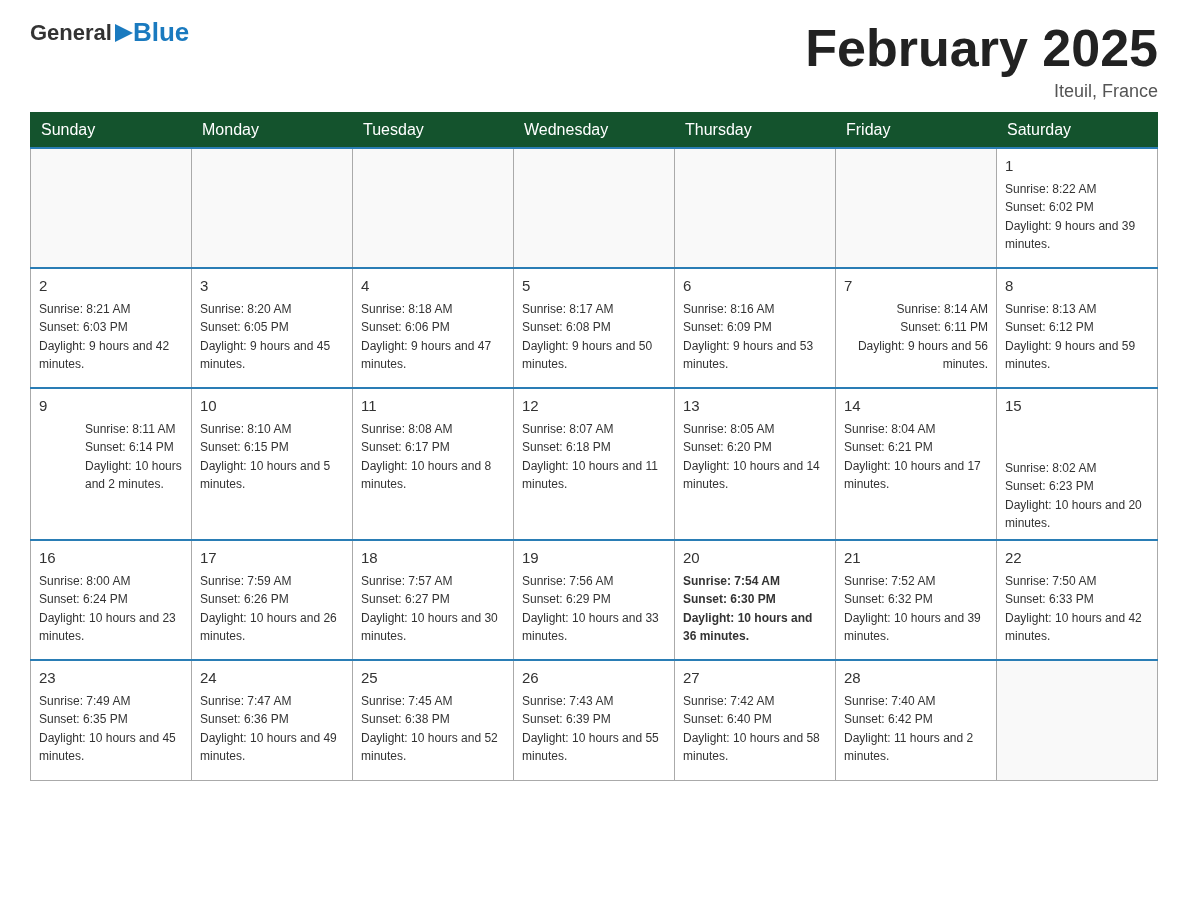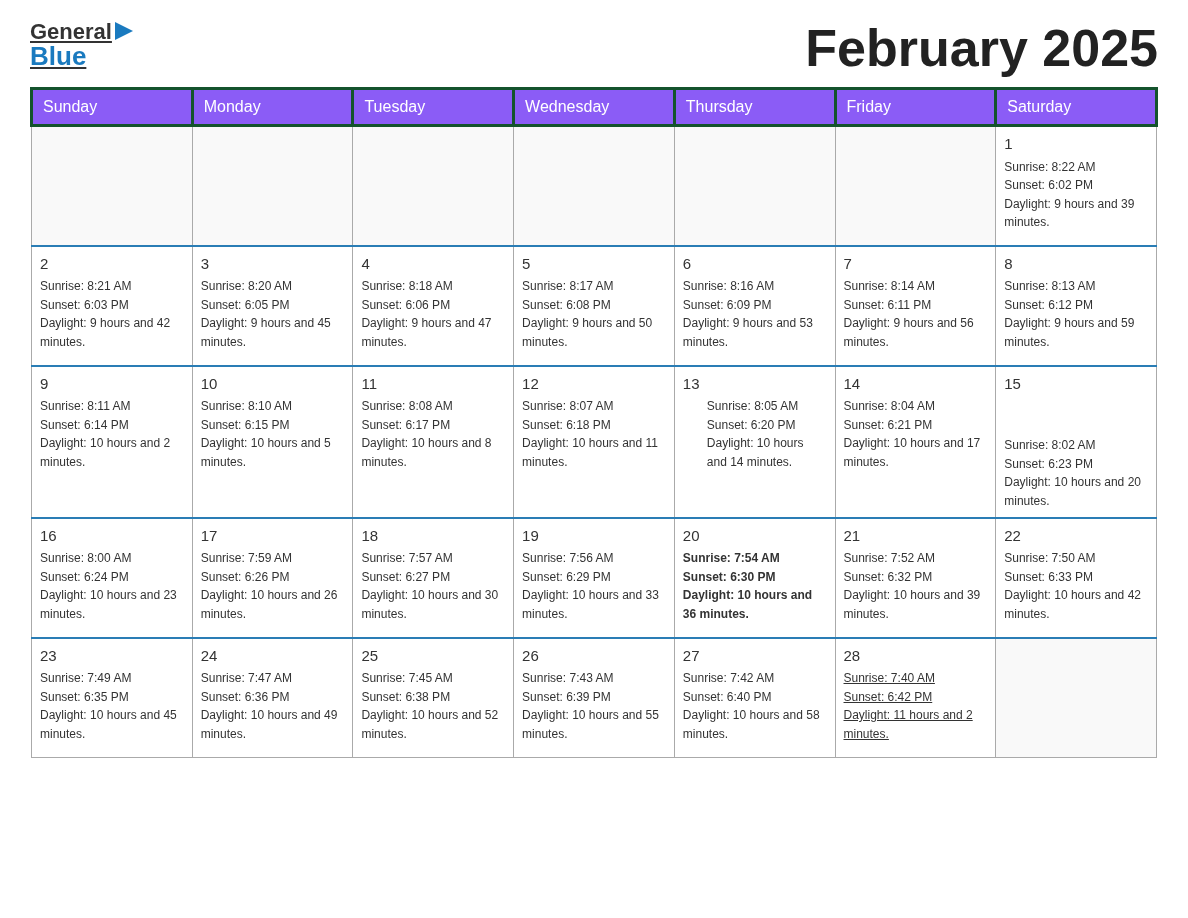--- a/index.html
+++ b/index.html
@@ -45,27 +45,27 @@
       font-size: 18px;
       color: #555;
       margin-top: 4px;
     }
     table {
       width: 100%;
       border-collapse: collapse;
       margin-top: 10px;
     }
     thead th {
-      background-color: #8b5cf6;
+      background-color: #14532d;
       color: #fff;
       font-size: 16px;
       font-weight: normal;
       padding: 8px 10px;
       text-align: left;
-      border: 3px solid #14532d;
+      border: 1px solid #14532d;
     }
     tbody td {
       border: 1px solid #aaa;
       vertical-align: top;
       padding: 6px 8px;
       width: calc(100% / 7);
       min-height: 100px;
       font-size: 12.5px;
       line-height: 1.5;
     }
@@ -88,34 +88,35 @@
     }
     td {
       height: 120px;
     }
   </style>
 </head>
 <body>
 
 <div class="header-area">
   <div class="logo">
-    <div style="display:flex;flex-direction:column;line-height:1.1;text-decoration:underline;">
+    <div style="display:flex;line-height:1.1;">
       <div style="display:flex;align-items:center;">
         <span class="logo-text-general">General</span>
         <div style="display:inline-block;margin-left:3px;margin-top:2px;">
           <svg width="18" height="18" viewBox="0 0 18 18">
             <polygon points="0,0 18,9 0,18" fill="#1a7abf"></polygon>
           </svg>
         </div>
       </div>
       <span class="logo-text-blue" style="margin-top:-2px;">Blue</span>
     </div>
   </div>
   <div class="title-area">
     <div class="cal-title">February 2025</div>
+    <div class="cal-subtitle">Iteuil, France</div>
   </div>
 </div>
 
 <table>
   <thead>
     <tr>
       <th>Sunday</th>
       <th>Monday</th>
       <th>Tuesday</th>
       <th>Wednesday</th>
@@ -165,35 +166,35 @@
 Daylight: 9 hours and 50 minutes.</div>
         </td>
         <td>
           <span class="day-num">6</span>
           <div class="day-info" style="white-space: pre-line;">Sunrise: 8:16 AM
 Sunset: 6:09 PM
 Daylight: 9 hours and 53 minutes.</div>
         </td>
         <td>
           <span class="day-num">7</span>
-          <div class="day-info" style="white-space: pre-line;">Sunrise: 8:14 AM
+          <div class="day-info" style="white-space: pre-line; text-align: right;">Sunrise: 8:14 AM
 Sunset: 6:11 PM
 Daylight: 9 hours and 56 minutes.</div>
         </td>
         <td>
           <span class="day-num">8</span>
           <div class="day-info" style="white-space: pre-line;">Sunrise: 8:13 AM
 Sunset: 6:12 PM
 Daylight: 9 hours and 59 minutes.</div>
         </td>
       </tr>
       <tr>
         <td>
           <span class="day-num">9</span>
-          <div class="day-info" style="white-space: pre-line;">Sunrise: 8:11 AM
+          <div class="day-info" style="white-space: pre-line; margin-left: 46px;">Sunrise: 8:11 AM
 Sunset: 6:14 PM
 Daylight: 10 hours and 2 minutes.</div>
         </td>
         <td>
           <span class="day-num">10</span>
           <div class="day-info" style="white-space: pre-line;">Sunrise: 8:10 AM
 Sunset: 6:15 PM
 Daylight: 10 hours and 5 minutes.</div>
         </td>
         <td>
@@ -203,21 +204,21 @@
 Daylight: 10 hours and 8 minutes.</div>
         </td>
         <td>
           <span class="day-num">12</span>
           <div class="day-info" style="white-space: pre-line;">Sunrise: 8:07 AM
 Sunset: 6:18 PM
 Daylight: 10 hours and 11 minutes.</div>
         </td>
         <td>
           <span class="day-num">13</span>
-          <div class="day-info" style="white-space: pre-line; margin-left: 24px;">Sunrise: 8:05 AM
+          <div class="day-info" style="white-space: pre-line;">Sunrise: 8:05 AM
 Sunset: 6:20 PM
 Daylight: 10 hours and 14 minutes.</div>
         </td>
         <td>
           <span class="day-num">14</span>
           <div class="day-info" style="white-space: pre-line;">Sunrise: 8:04 AM
 Sunset: 6:21 PM
 Daylight: 10 hours and 17 minutes.</div>
         </td>
         <td>
@@ -297,20 +298,20 @@
 Daylight: 10 hours and 55 minutes.</div>
         </td>
         <td>
           <span class="day-num">27</span>
           <div class="day-info" style="white-space: pre-line;">Sunrise: 7:42 AM
 Sunset: 6:40 PM
 Daylight: 10 hours and 58 minutes.</div>
         </td>
         <td>
           <span class="day-num">28</span>
-          <div class="day-info" style="white-space: pre-line; text-decoration: underline;">Sunrise: 7:40 AM
+          <div class="day-info" style="white-space: pre-line;">Sunrise: 7:40 AM
 Sunset: 6:42 PM
 Daylight: 11 hours and 2 minutes.</div>
         </td>
         <td class="empty-cell"></td>
       </tr>
     </tbody>
 </table>
 
 </body></html>

